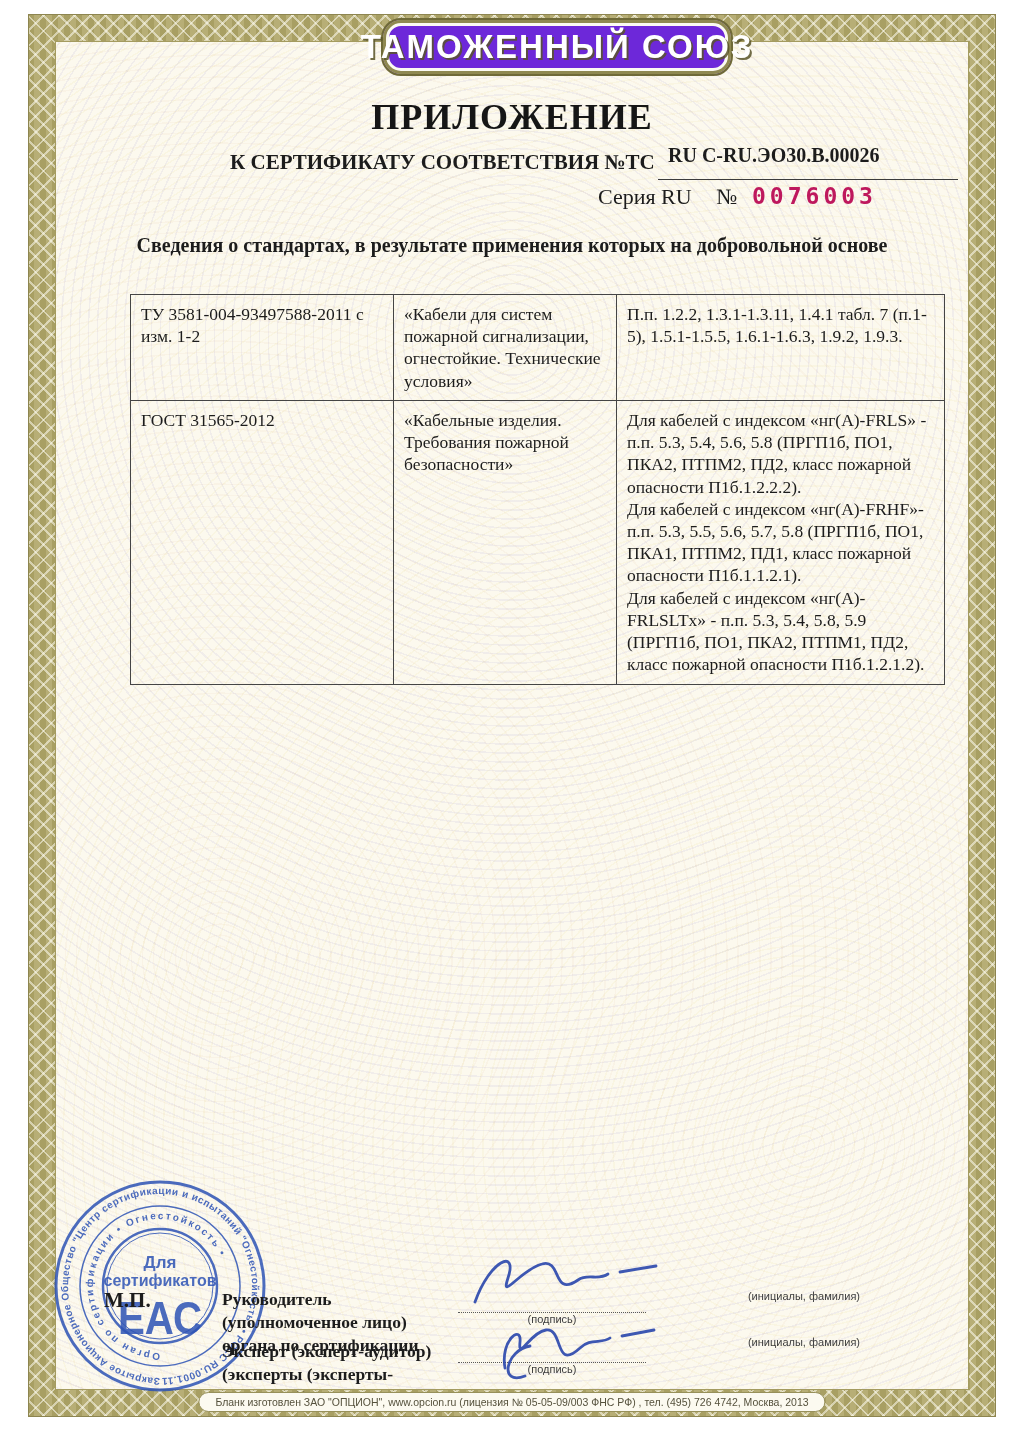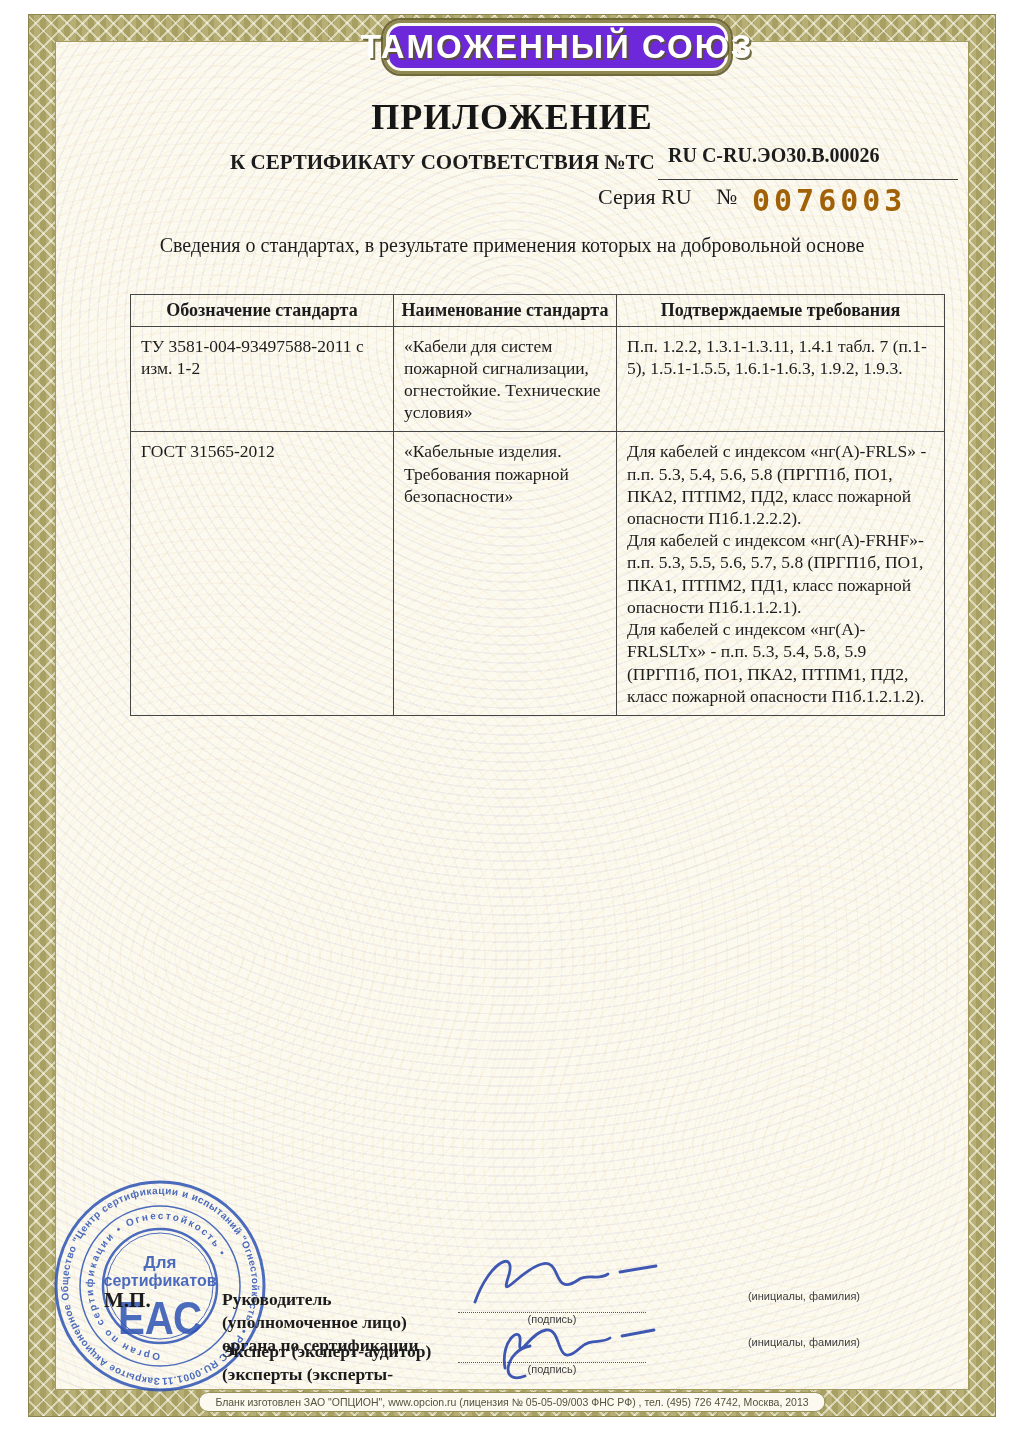--- a/index.html
+++ b/index.html
@@ -48,24 +48,24 @@
   .cert-number{
     position:absolute;left:668px;top:144px;font-weight:bold;font-size:20px;white-space:nowrap;
   }
   .cert-underline{
     position:absolute;left:658px;top:179px;width:300px;border-bottom:1.5px solid #3c3c3c;
   }
   .series-label{position:absolute;left:598px;top:184px;font-size:22px;}
   .number-sign{position:absolute;left:716px;top:184px;font-size:22px;}
   .serial-number{
     position:absolute;left:752px;top:183px;
-    font-family:"DejaVu Sans Mono", monospace;font-weight:bold;font-size:30px;
-    color:#a16207;letter-spacing:4px;
-  }
-  .intro{position:absolute;left:0;right:0;top:230px;text-align:center;font-weight:normal;font-size:20px;line-height:1.5;}
+    font-family:"DejaVu Sans Mono", monospace;font-weight:bold;font-size:23px;
+    color:#be185d;letter-spacing:4px;
+  }
+  .intro{position:absolute;left:0;right:0;top:230px;text-align:center;font-weight:bold;font-size:20px;line-height:1.5;}
   
   table.standards{
     position:absolute;left:130px;top:294px;width:814px;
     border-collapse:collapse;table-layout:fixed;
   }
   table.standards th, table.standards td{
     border:1.5px solid #454545;
   }
   table.standards th{
     font-size:18px;font-weight:bold;text-align:center;vertical-align:middle;
@@ -124,25 +124,20 @@
   <div>Сведения о стандартах, в результате применения которых на добровольной основе</div>
 </div>
 
 <table class="standards">
   <colgroup>
     <col style="width:263px">
       <col style="width:223px">
       <col style="width:328px">
   </colgroup>
   <tbody>
-      <tr>
-    <th>Обозначение стандарта</th>
-    <th>Наименование стандарта</th>
-    <th>Подтверждаемые требования</th>
-  </tr>
   <tr>
     <td>ТУ 3581-004-93497588-2011 с изм. 1-2</td>
     <td>«Кабели для систем пожарной сигнализации, огнестойкие. Технические условия»</td>
     <td>
       <p>П.п. 1.2.2, 1.3.1-1.3.11, 1.4.1 табл. 7 (п.1-5), 1.5.1-1.5.5, 1.6.1-1.6.3, 1.9.2, 1.9.3.</p>
     </td>
   </tr>
   <tr>
     <td>ГОСТ 31565-2012</td>
     <td>«Кабельные изделия. Требования пожарной безопасности»</td>

